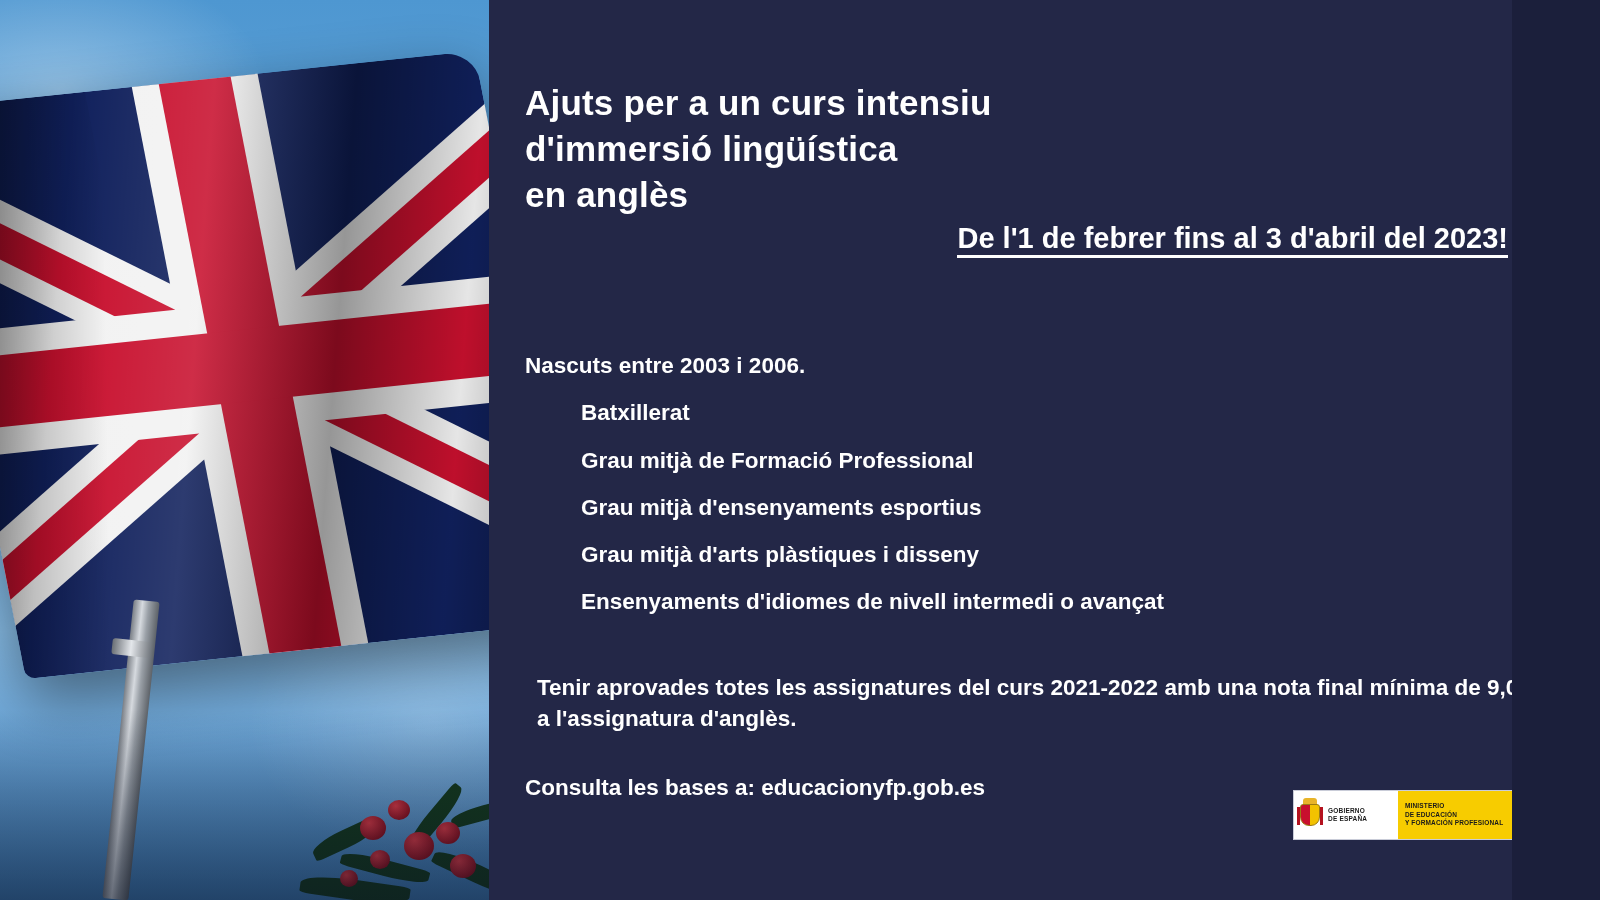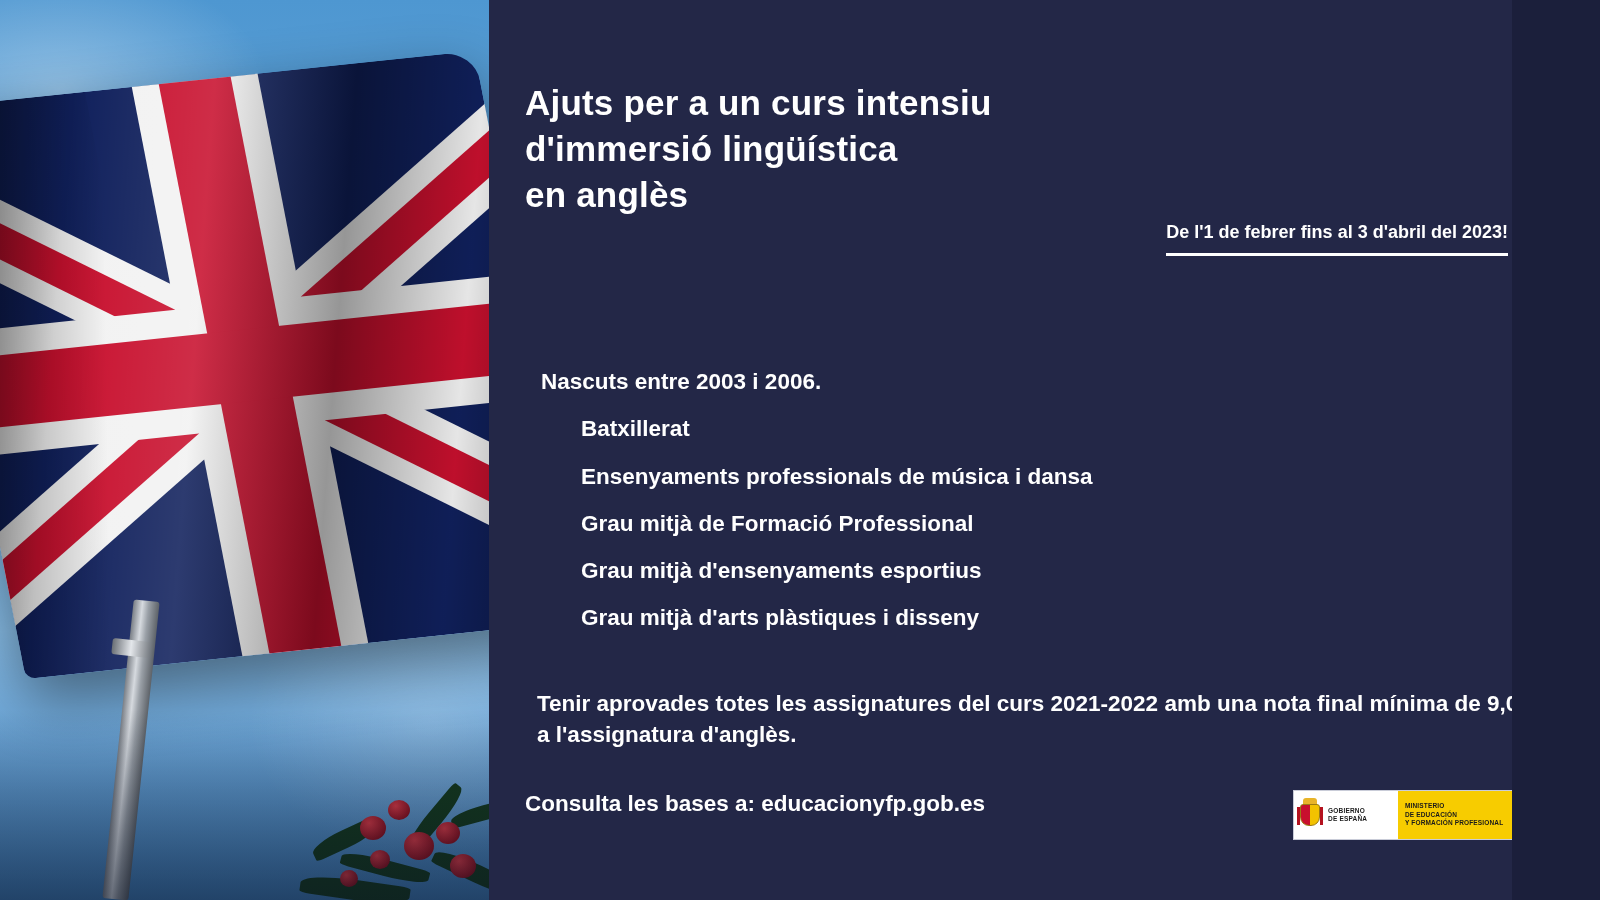--- a/index.html
+++ b/index.html
@@ -182,36 +182,35 @@
     font-size: 35px;
     font-weight: bold;
     line-height: 1.32;
     letter-spacing: 0.2px;
     white-space: pre-line;
   }
   .date-banner {
     position: absolute;
     right: 92px;
     top: 222px;
-    font-size: 18px;
-    font-weight: bold;
-    padding-bottom: 10px;
+    font-size: 29px;
+    font-weight: bold;
     border-bottom: 3px solid #ffffff;
     white-space: nowrap;
   }
   .body-block {
     position: absolute;
     left: 36px;
     top: 350px;
     width: 1020px;
     font-size: 22.5px;
     font-weight: bold;
     line-height: 1.39;
   }
-  .req-line { margin: 16px; }
+  .req-line { margin: 0; }
   .req-list {
     margin: 0;
     padding: 0;
     list-style: none;
   }
   .req-list li {
     margin: 16px;
     padding-left: 40px;
   }
   .gap { height: 26px; }
@@ -346,24 +345,24 @@
     <div class="headline">Ajuts per a un curs intensiu
 d'immersió lingüística
 en anglès</div>
 
     <div class="date-banner">De l'1 de febrer fins al 3 d'abril del 2023!</div>
 
     <div class="body-block">
       <p class="req-line">Nascuts entre 2003 i 2006.</p>
       <ul class="req-list">
         <li>Batxillerat</li>
-        <li>Ensenyaments professionals de música i dansa</li>
         <li>Grau mitjà de Formació Professional</li>
         <li>Grau mitjà d'ensenyaments esportius</li>
         <li>Grau mitjà d'arts plàstiques i disseny</li>
+        <li>Ensenyaments d'idiomes de nivell intermedi o avançat</li>
       </ul>
       <div class="gap"></div>
       <p class="note">Tenir aprovades totes les assignatures del curs 2021-2022 amb una nota final mínima de 9,00 a l'assignatura d'anglès.</p>
       <div class="spacer-sm"></div>
       <p class="consulta">Consulta les bases a: educacionyfp.gob.es</p>
     </div>
 
     <div class="logo">
       <div class="logo-left">
         <div class="coat">

